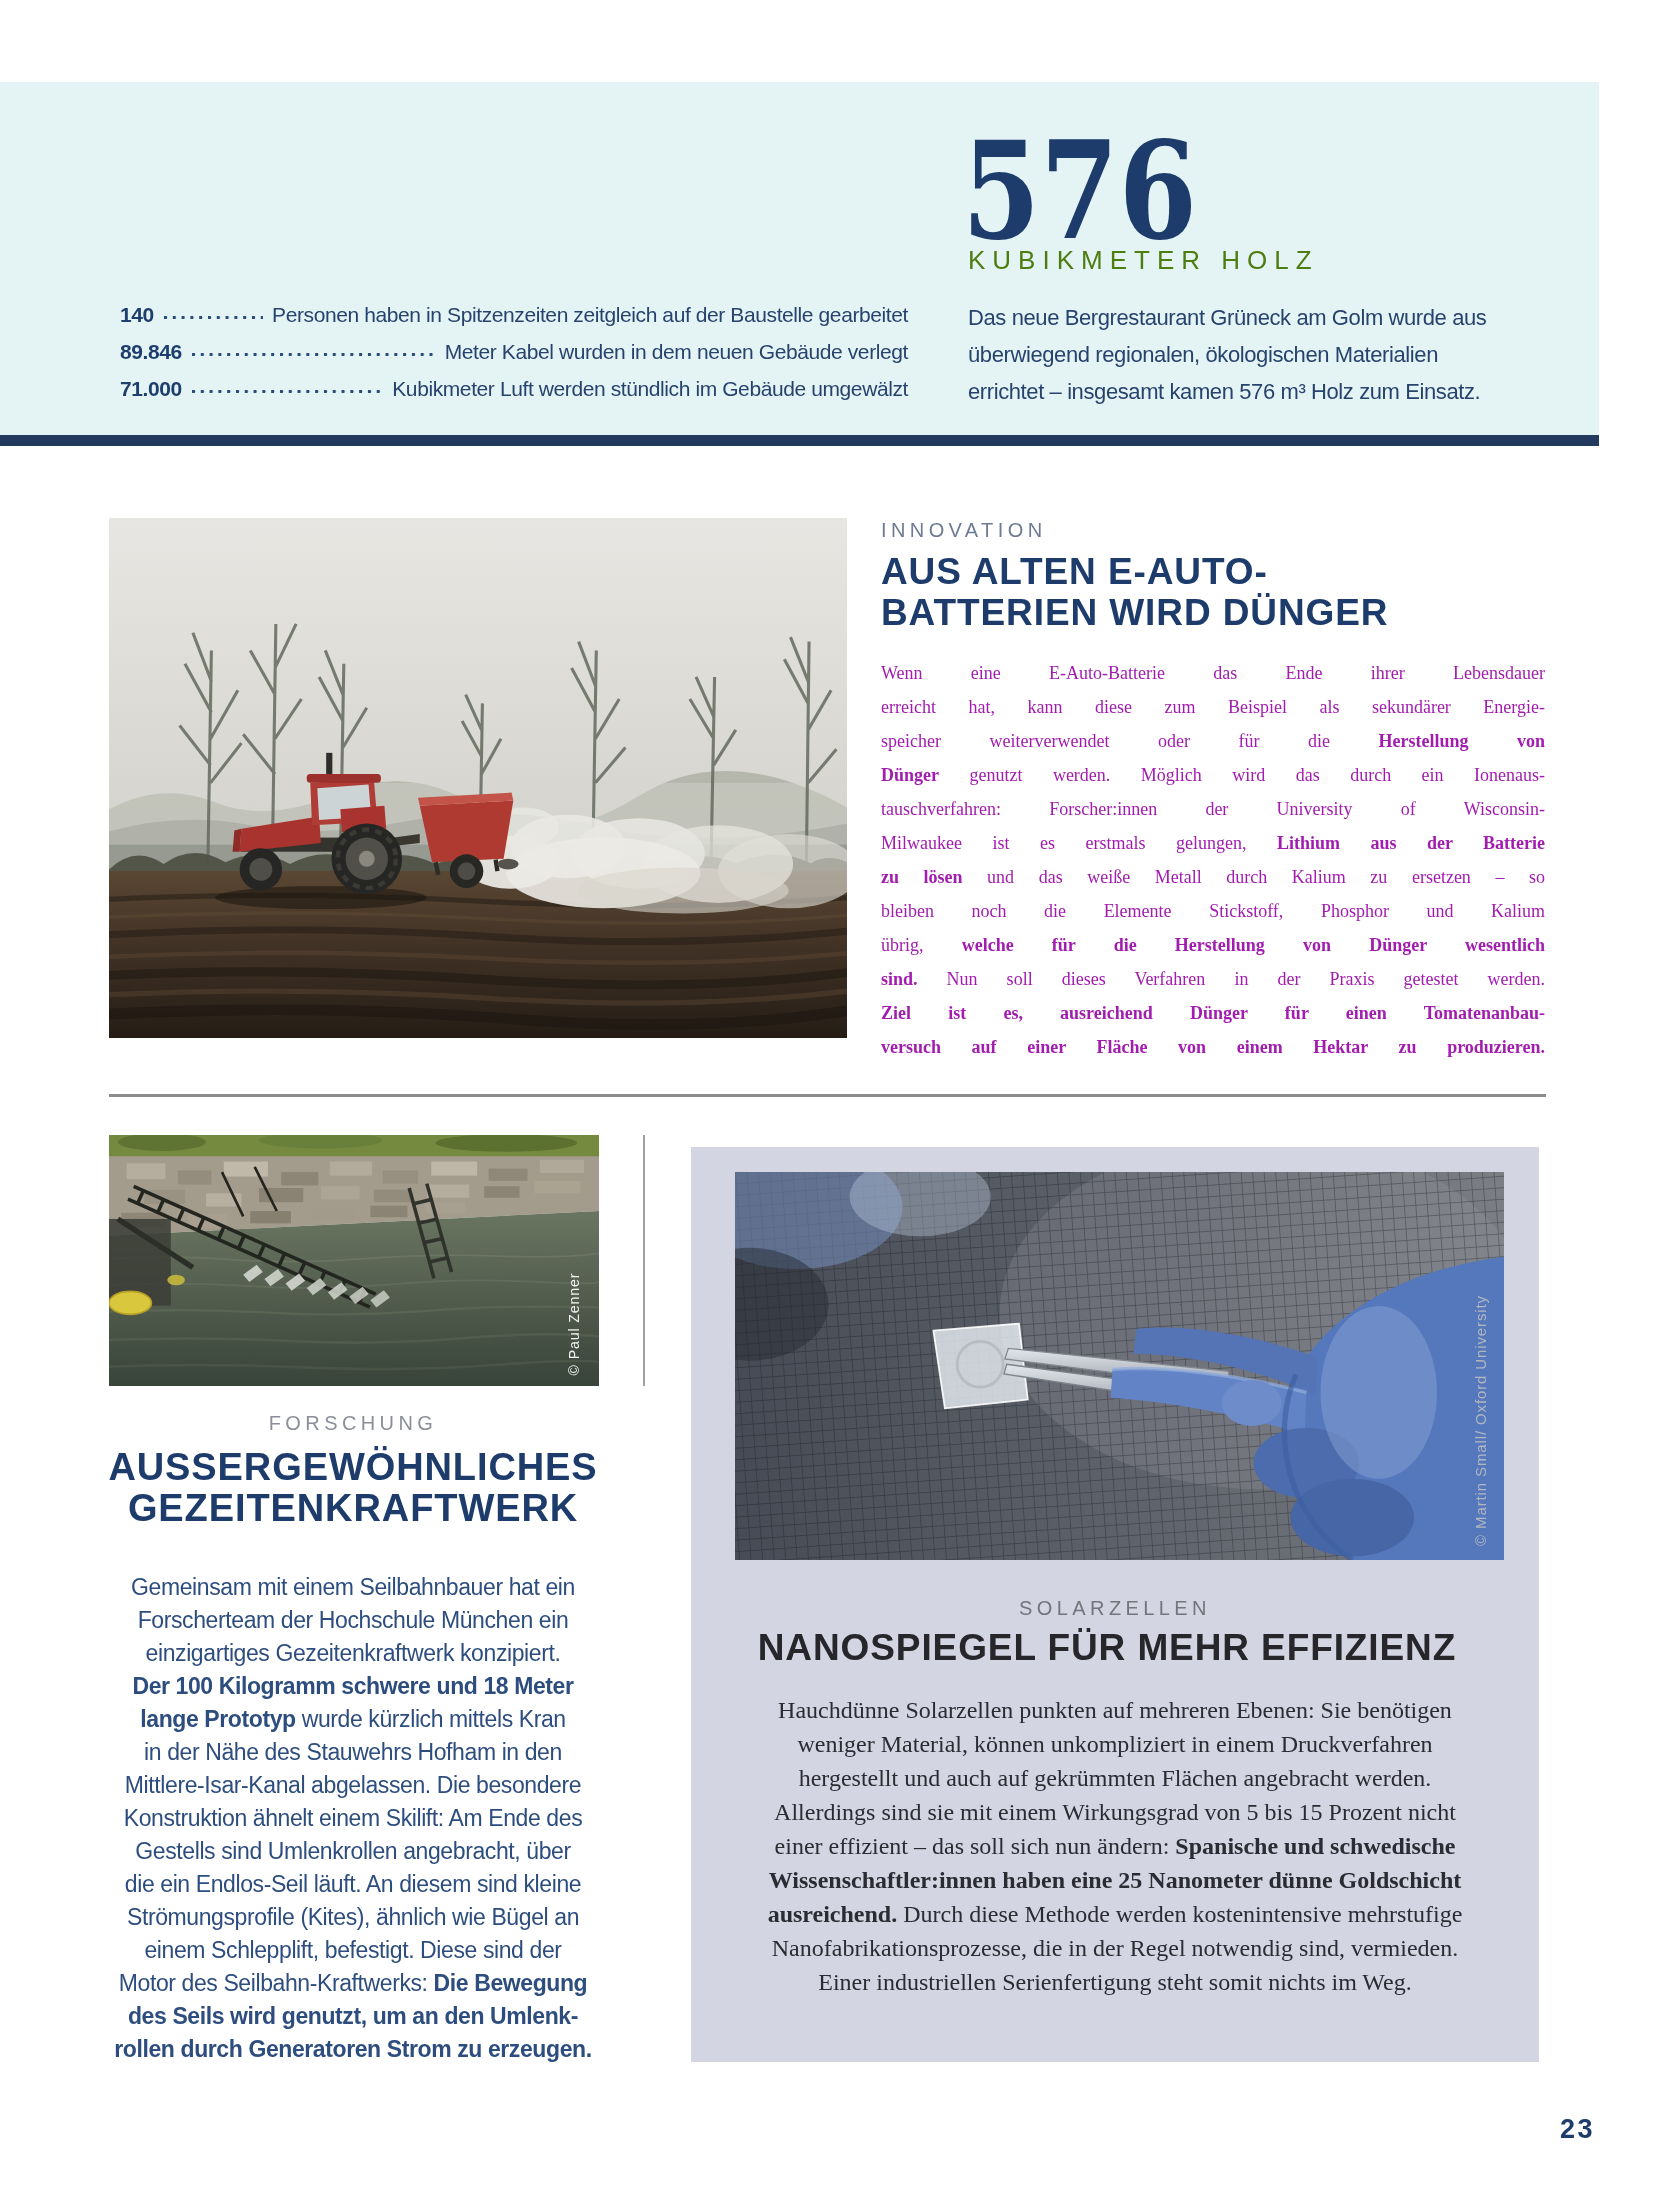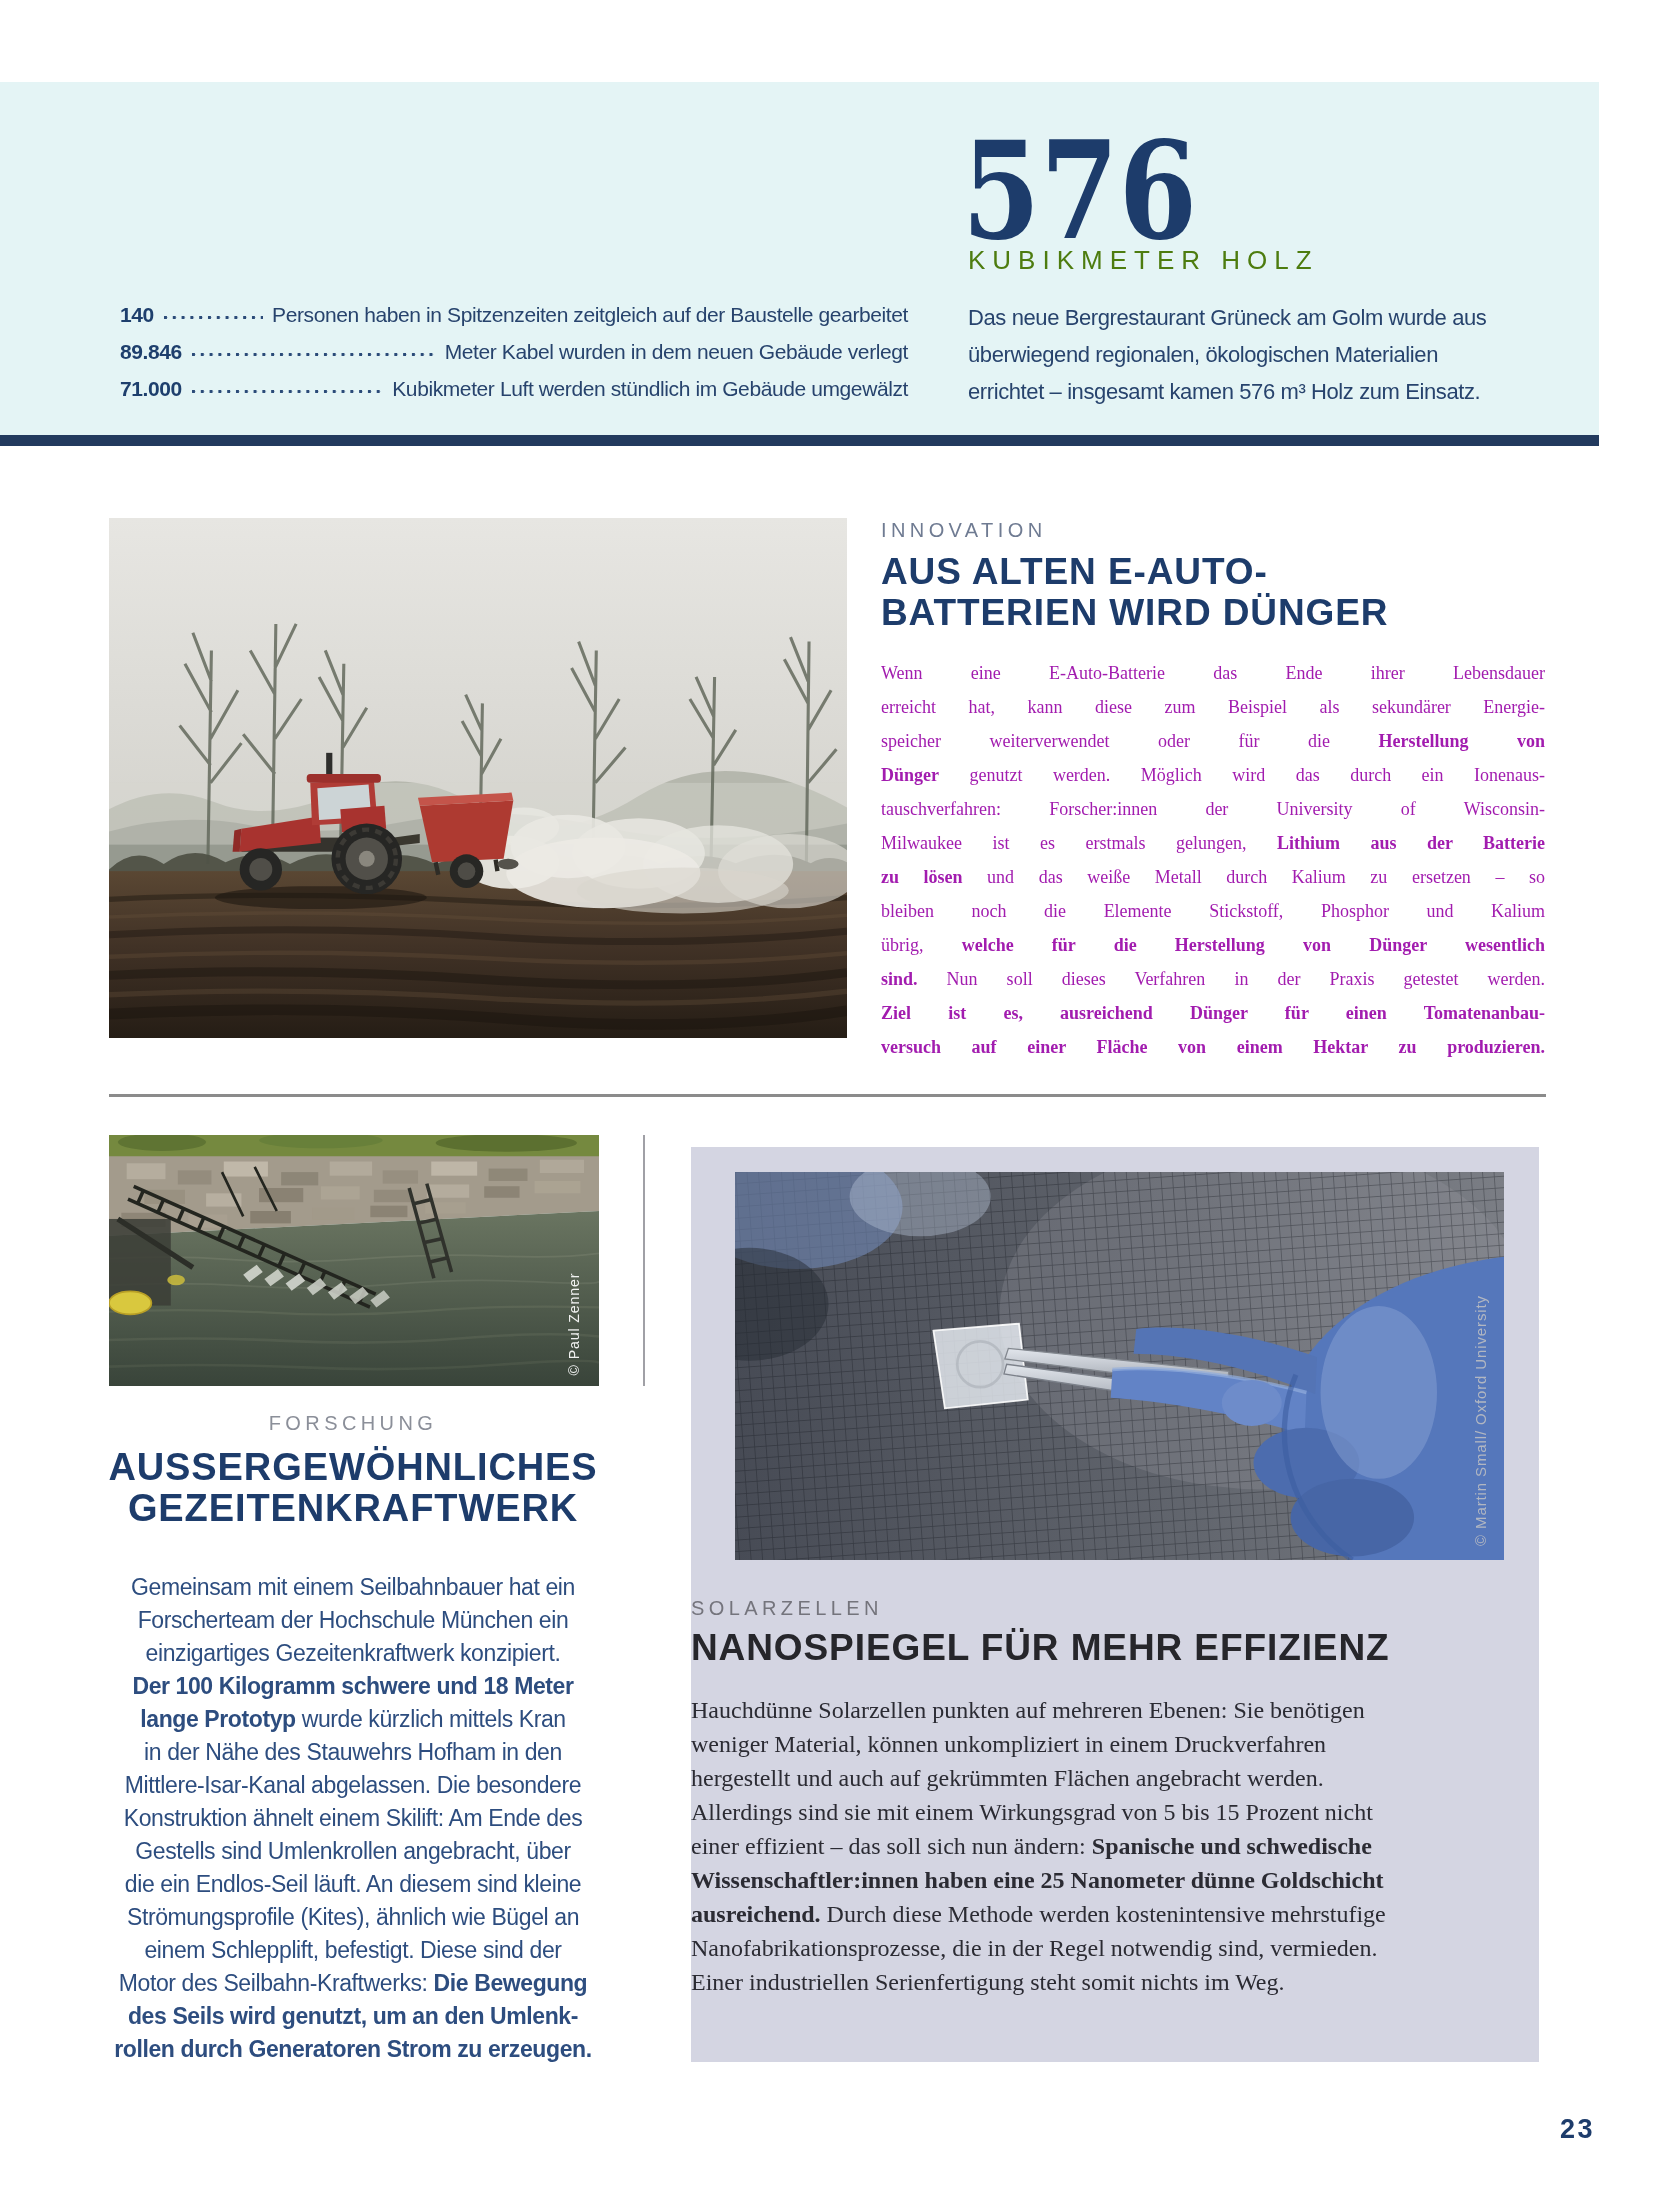--- a/index.html
+++ b/index.html
@@ -44,21 +44,21 @@
   .rule-v{position:absolute;left:643px;top:1135px;width:1.8px;height:251px;background:#a0a0a6;}
 
   
   .forschung{position:absolute;left:97px;top:1412px;width:512px;text-align:center;}
   .forschung .kicker{color:#8b8f99;}
   .forschung .headline{margin-top:12.4px;font-size:38px;line-height:41px;letter-spacing:0.9px;}
   .sans-body{margin-top:42px;font-size:23px;letter-spacing:-0.4px;line-height:33px;color:#2d4d7f;}
 
   
   .lavender{position:absolute;left:691px;top:1147px;width:848px;height:915px;background:#d4d5e2;}
-  .sol-text{position:absolute;left:0;top:450px;width:848px;text-align:left;}
+  .sol-text{position:absolute;left:0;top:450px;width:848px;text-align:center;}
   .sol-text .kicker{color:#74747c;}
   .sol-text .headline{margin-top:7px;font-size:37px;line-height:41px;letter-spacing:0.9px;color:#26262b;}
   .sol-body{margin-top:25px;font-family:"Liberation Serif",serif;font-size:24px;line-height:34px;color:#2b2b33;}
 
   .page-num{position:absolute;left:1560px;top:2114px;font-size:27px;font-weight:bold;letter-spacing:2.6px;color:#1d3c6b;}
 </style>
 </head>
 <body>
 
 <div class="page">

